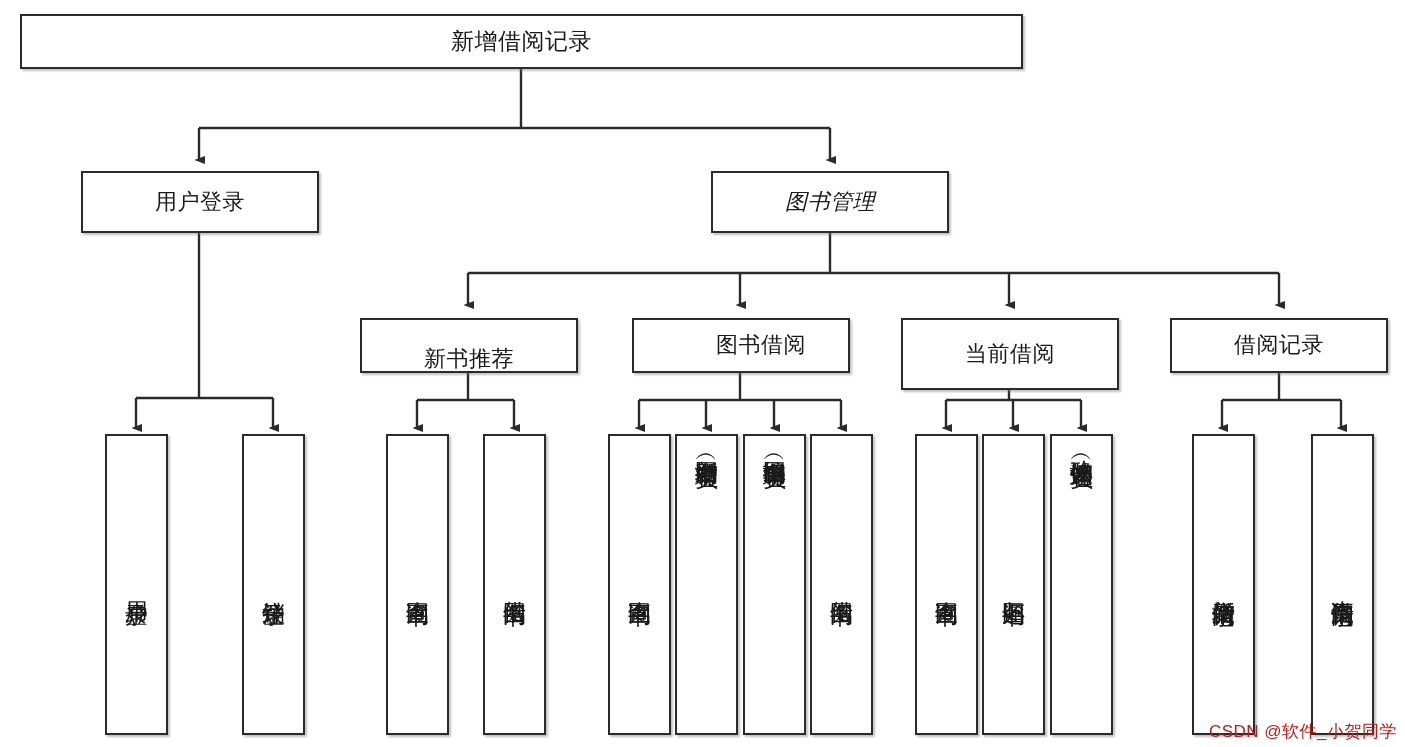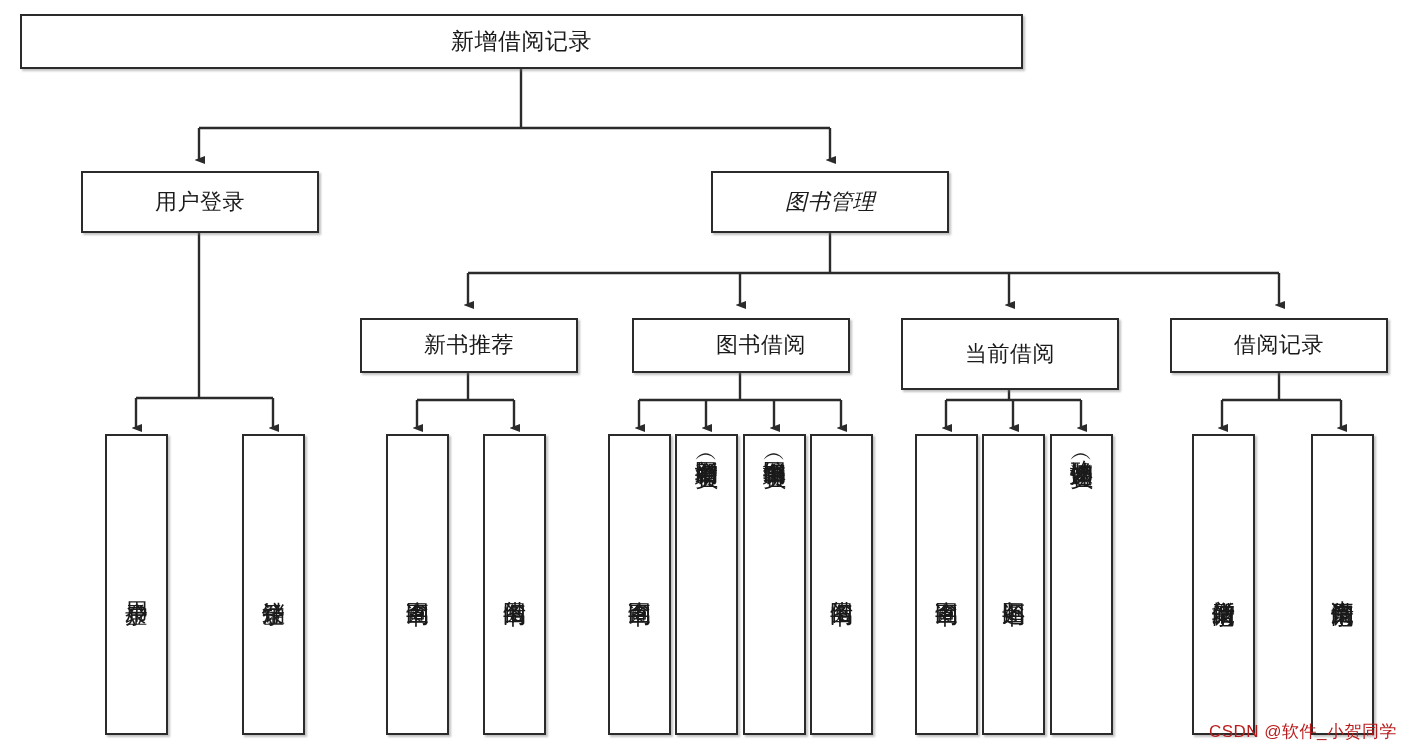--- a/index.html
+++ b/index.html
@@ -132,21 +132,21 @@
     <span class="label">新增借阅记录</span>
   </div>
 
   <div class="node level2" style="left:81px; top:171px; width:238px; height:62px;">
     <span class="label">用户登录</span>
   </div>
   <div class="node level2" style="left:711px; top:171px; width:238px; height:62px;font-style:italic;">
     <span class="label">图书管理</span>
   </div>
 
-  <div class="node level3" style="left:360px; top:318px; width:218px; height:55px;">
+  <div class="node level3" style="left:360px; top:318px; width:218px; height:55px;align-items:flex-end;">
     <span class="label">新书推荐</span>
   </div>
   <div class="node level3" style="left:632px; top:318px; width:218px; height:55px;padding-left:40px;">
     <span class="label">图书借阅</span>
   </div>
   <div class="node level3" style="left:901px; top:318px; width:218px; height:72px;">
     <span class="label">当前借阅</span>
   </div>
   <div class="node level3" style="left:1170px; top:318px; width:218px; height:55px;">
     <span class="label">借阅记录</span>

